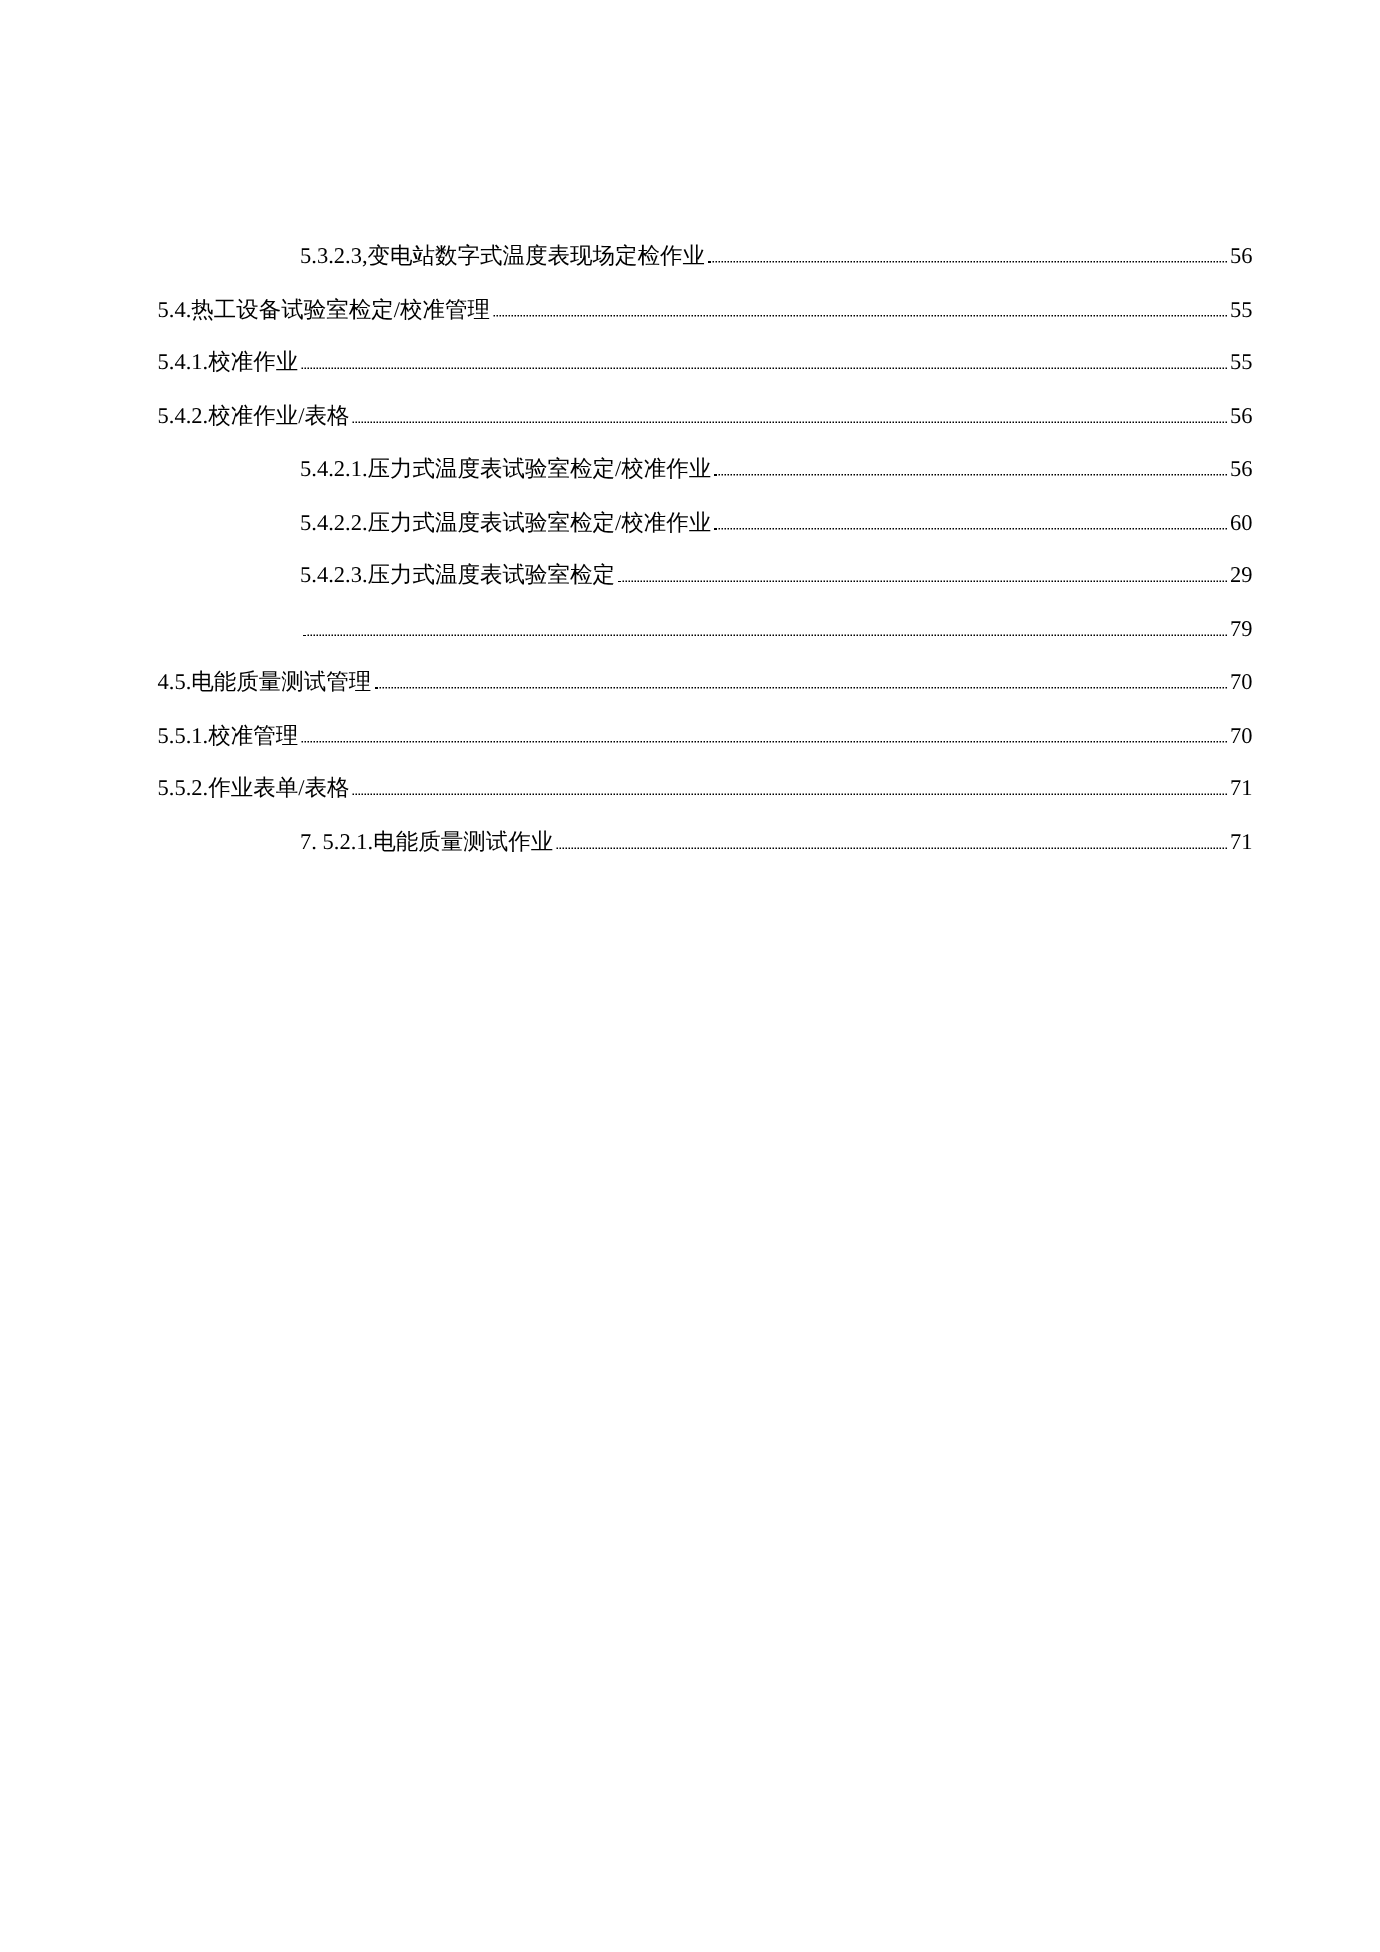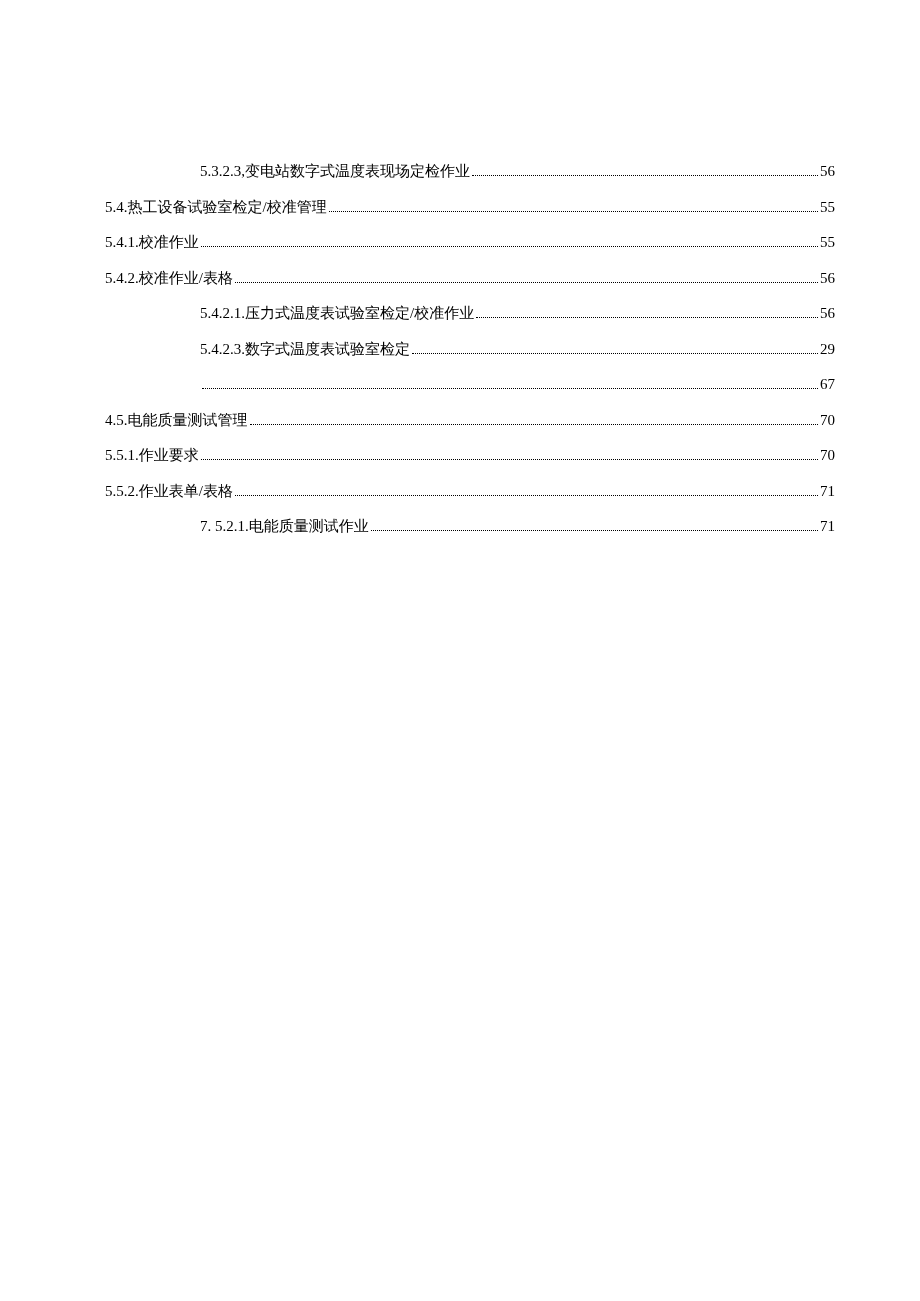--- a/index.html
+++ b/index.html
@@ -69,35 +69,40 @@
       <span class="toc-label">5.4.2.校准作业/表格</span>
       <span class="toc-dots"></span>
       <span class="toc-page"> 56</span>
     </div>
     <div class="toc-line indent-1">
       <span class="toc-label">5.4.2.1.压力式温度表试验室检定/校准作业</span>
       <span class="toc-dots"></span>
       <span class="toc-page">56</span>
     </div>
     <div class="toc-line indent-1">
-      <span class="toc-label">5.4.2.3.数字式温度表试验室检定</span>
+      <span class="toc-label">5.4.2.2.压力式温度表试验室检定/校准作业</span>
+      <span class="toc-dots"></span>
+      <span class="toc-page">60</span>
+    </div>
+    <div class="toc-line indent-1">
+      <span class="toc-label">5.4.2.3.压力式温度表试验室检定</span>
       <span class="toc-dots"></span>
       <span class="toc-page"> 29</span>
     </div>
     <div class="toc-line indent-1">
       <span class="toc-dots"></span>
-      <span class="toc-page">67</span>
+      <span class="toc-page">79</span>
     </div>
     <div class="toc-line indent-0">
       <span class="toc-label">4.5.电能质量测试管理</span>
       <span class="toc-dots"></span>
       <span class="toc-page">70</span>
     </div>
     <div class="toc-line indent-0">
-      <span class="toc-label">5.5.1.作业要求</span>
+      <span class="toc-label">5.5.1.校准管理</span>
       <span class="toc-dots"></span>
       <span class="toc-page"> 70</span>
     </div>
     <div class="toc-line indent-0">
       <span class="toc-label">5.5.2.作业表单/表格</span>
       <span class="toc-dots"></span>
       <span class="toc-page"> 71</span>
     </div>
     <div class="toc-line indent-2">
       <span class="toc-label">7.  5.2.1.电能质量测试作业</span>

